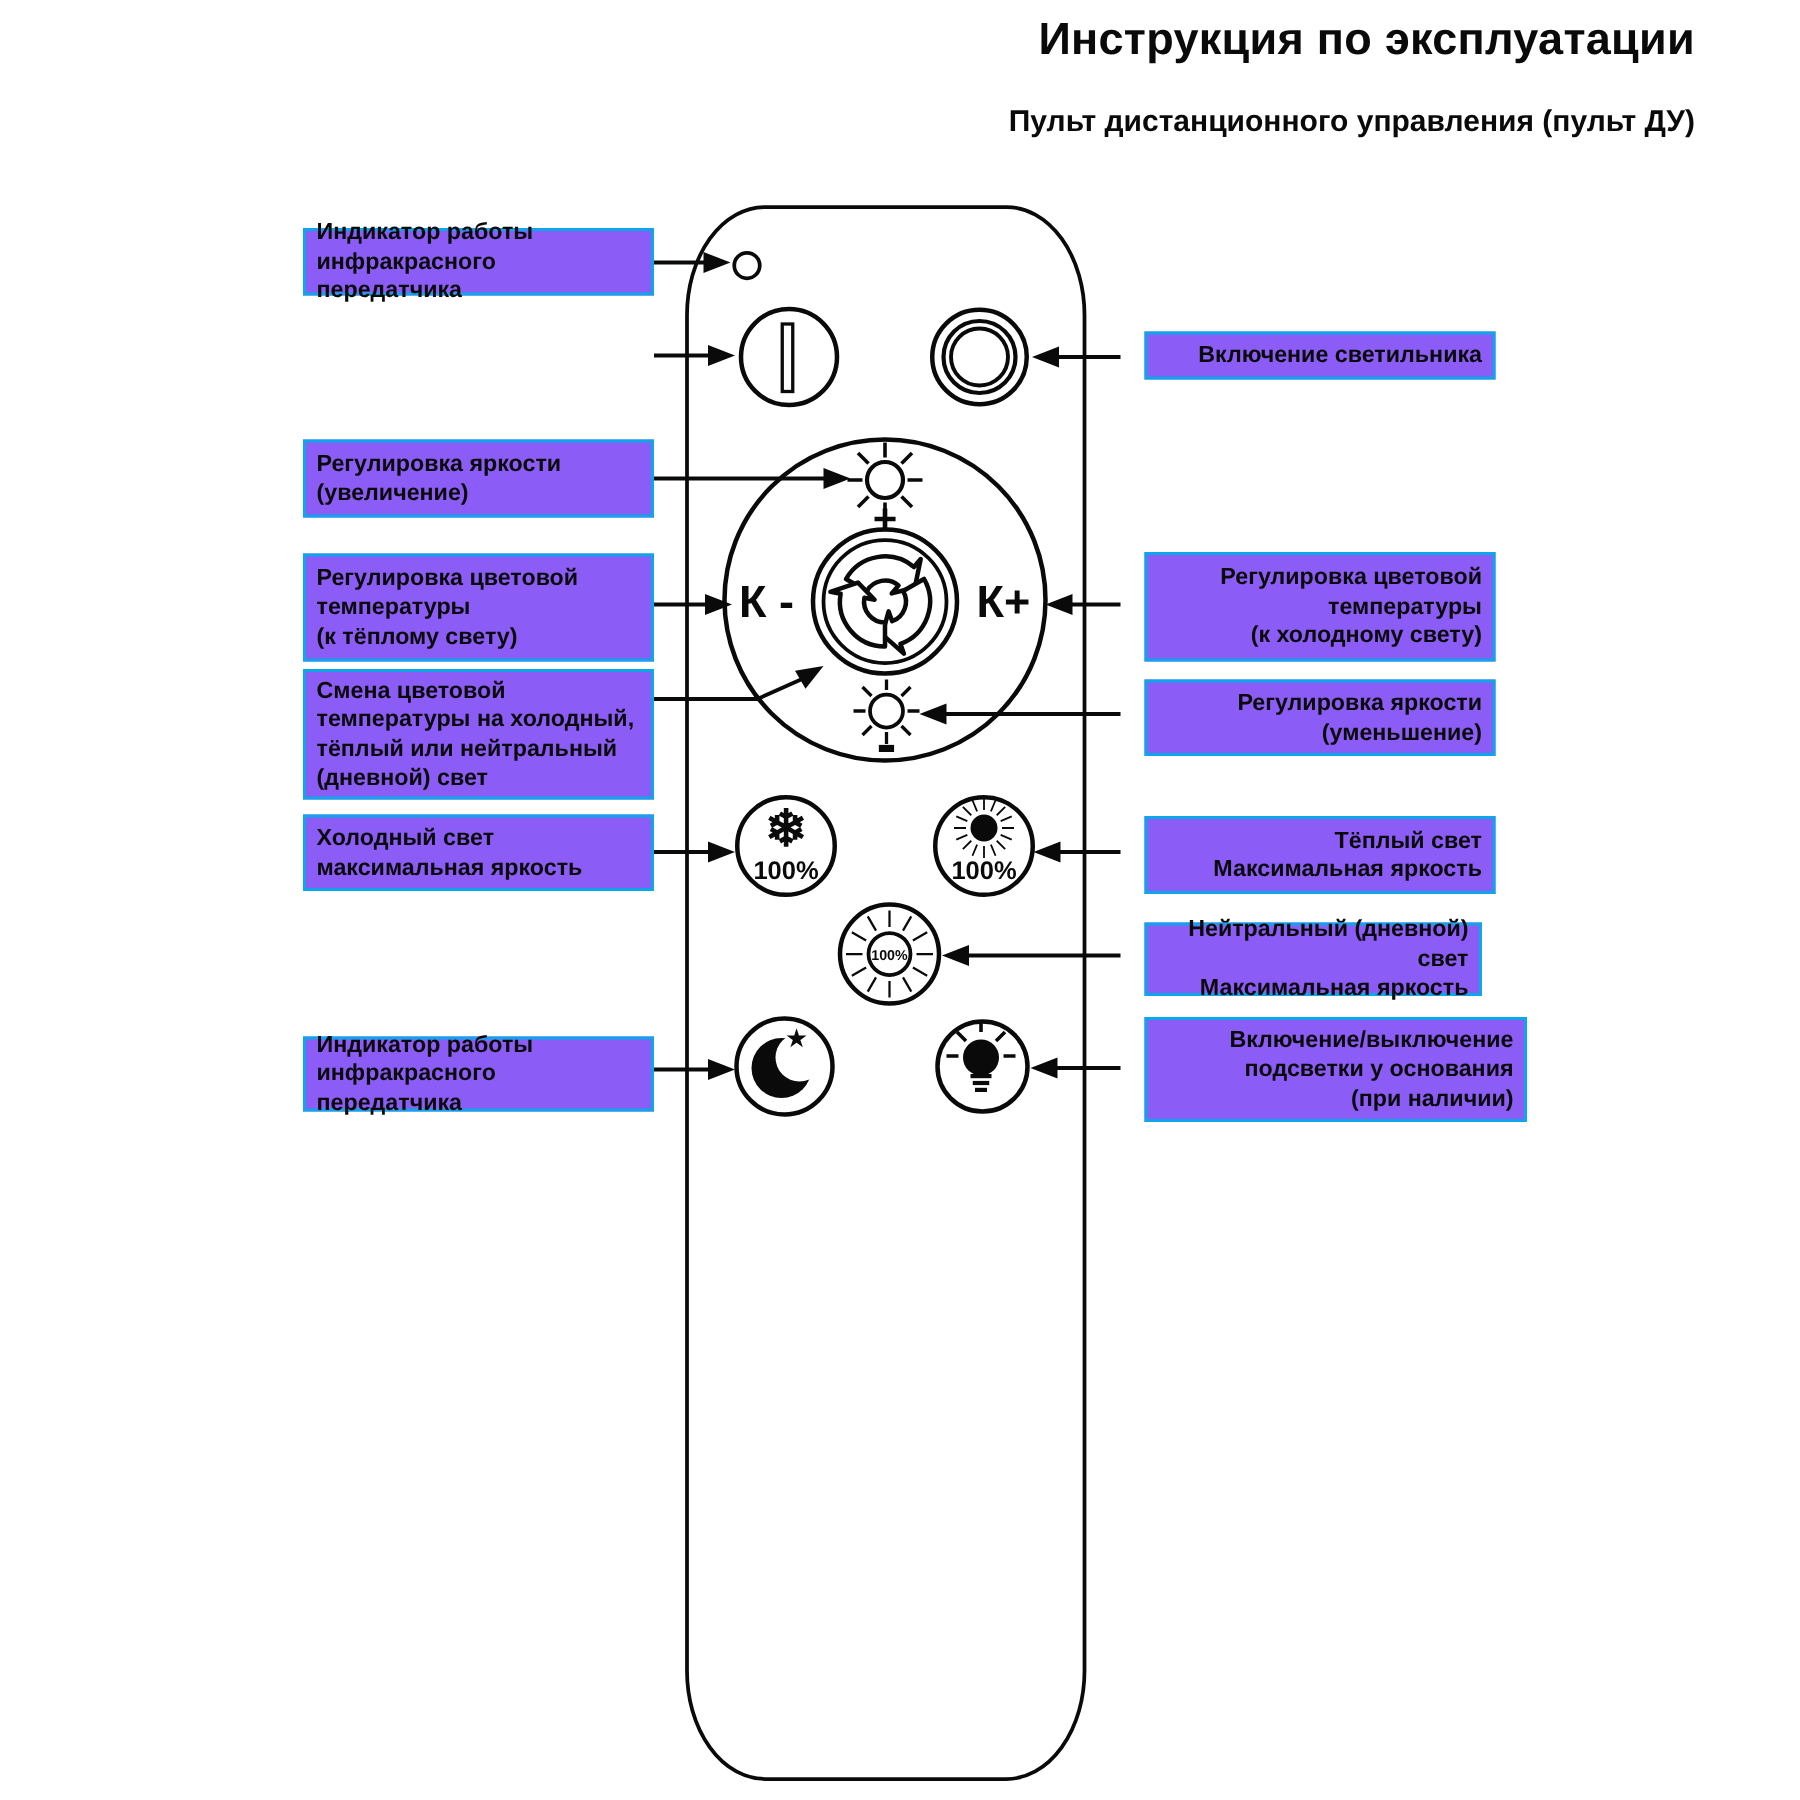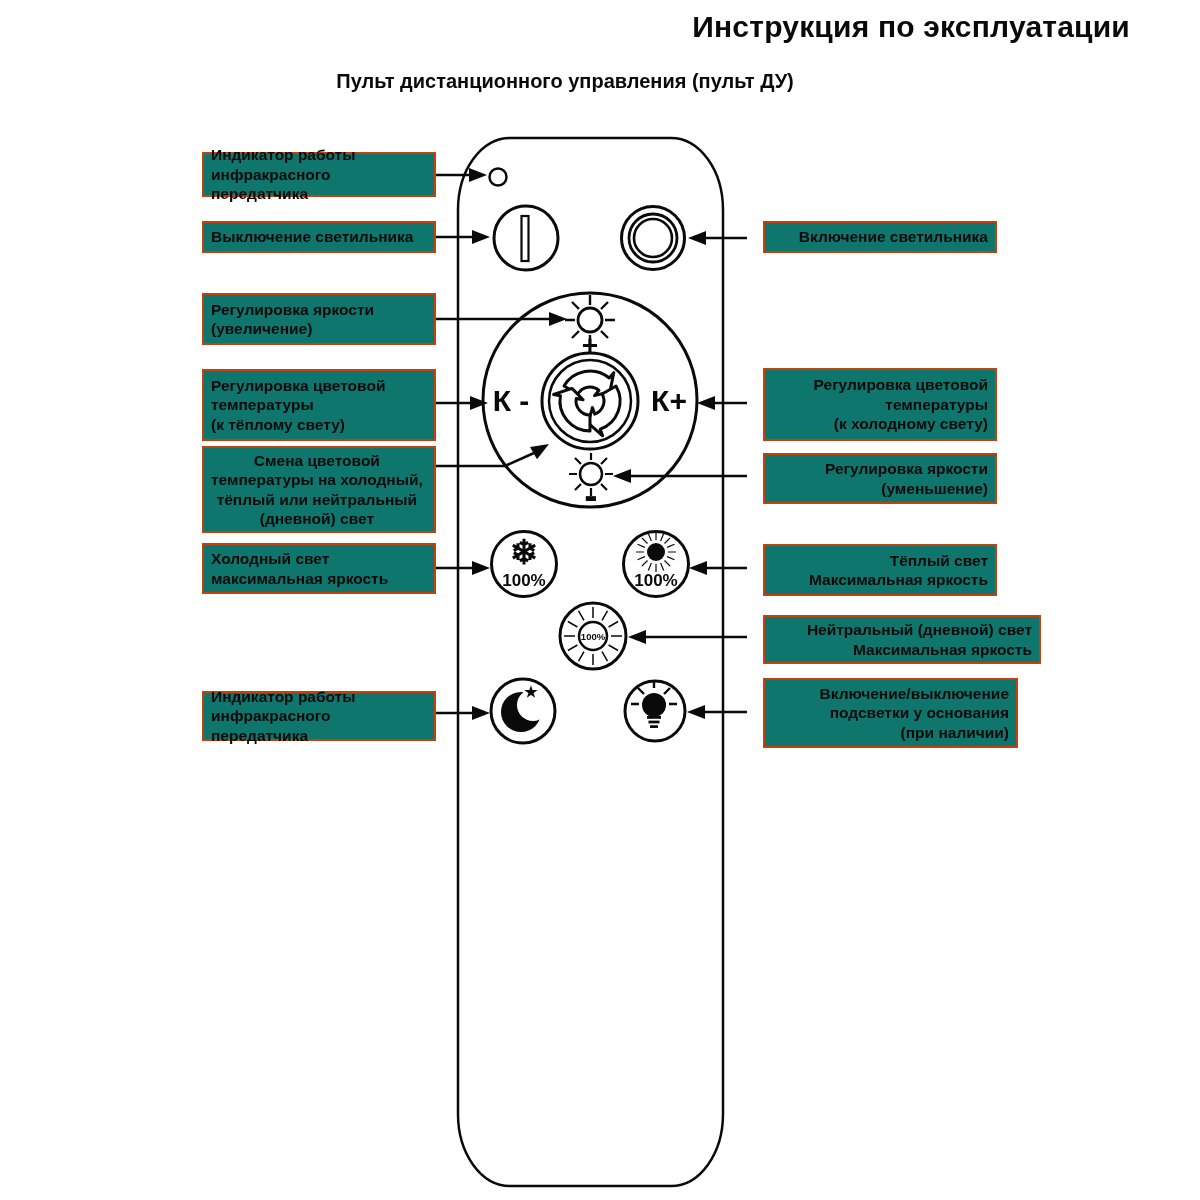--- a/index.html
+++ b/index.html
@@ -1,23 +1,23 @@
 <!DOCTYPE html>
 <html><head>
 <meta charset="utf-8">
 <style>
   html,body{margin:0;padding:0;background:#ffffff;}
   .stage{position:relative;width:1200px;height:1200px;background:#fff;overflow:hidden;
          font-family:"Liberation Sans",sans-serif;color:#0a0a0a;}
   .title{position:absolute;left:0;top:10px;width:1130px;text-align:right;
          font-size:30px;font-weight:bold;letter-spacing:.2px;}
-  .subtitle{position:absolute;left:0;top:70px;width:1130px;text-align:center;
+  .subtitle{position:absolute;left:0;top:70px;width:1130px;text-align:right;
          font-size:20px;font-weight:bold;}
   .diagram-svg{position:absolute;left:0;top:0;}
-  .callout{position:absolute;box-sizing:border-box;border:2px solid #c2410c;background:#0f766e;
+  .callout{position:absolute;box-sizing:border-box;border:2px solid #0ea5e9;background:#8b5cf6;
          display:flex;align-items:center;padding:2px 7px;
          font-size:15.5px;line-height:19.5px;font-weight:bold;white-space:pre-line;}
   .callout.right{justify-content:flex-end;text-align:right;margin-left:16px;}
   .svgb{font-family:"Liberation Sans",sans-serif;font-weight:bold;fill:#0a0a0a;}
 </style>
 </head>
 <body>
 
 <div class="stage">
 
@@ -141,42 +141,41 @@
       <polygon points="697,403 715,396 715,410"></polygon>
       <polygon points="613,476 631,469 631,483"></polygon>
       <polygon points="689,568 707,561 707,575"></polygon>
       <polygon points="628,637 646,630 646,644"></polygon>
       <polygon points="687,712 705,705 705,719"></polygon>
     </g>
   </svg>
 
   <div class="callout" style="left:202px;top:152px;width:234px;height:45px;">Индикатор работы
 инфракрасного передатчика</div>
-  <div class="callout" style="left:202px;top:221px;width:234px;height:32px;">Выключение светильника</div>
   <div class="callout" style="left:202px;top:293px;width:234px;height:52px;">Регулировка яркости
 (увеличение)</div>
   <div class="callout" style="left:202px;top:369px;width:234px;height:72px;">Регулировка цветовой
 температуры
 (к тёплому свету)</div>
-  <div class="callout" style="left:202px;top:446px;width:234px;height:87px;text-align:center;">Смена цветовой
+  <div class="callout" style="left:202px;top:446px;width:234px;height:87px;">Смена цветовой
 температуры на холодный,
 тёплый или нейтральный
 (дневной) свет</div>
   <div class="callout" style="left:202px;top:543px;width:234px;height:51px;">Холодный свет
 максимальная яркость</div>
   <div class="callout" style="left:202px;top:691px;width:234px;height:50px;">Индикатор работы
 инфракрасного передатчика</div>
 
   <div class="callout right" style="left:747px;top:221px;width:234px;height:32px;">Включение светильника</div>
   <div class="callout right" style="left:747px;top:368px;width:234px;height:73px;">Регулировка цветовой
 температуры
 (к холодному свету)</div>
   <div class="callout right" style="left:747px;top:453px;width:234px;height:51px;">Регулировка яркости
 (уменьшение)</div>
   <div class="callout right" style="left:747px;top:544px;width:234px;height:52px;">Тёплый свет
 Максимальная яркость</div>
-  <div class="callout right" style="left:747px;top:615px;width:278px;height:49px;">Нейтральный (дневной) свет
+  <div class="callout right" style="left:747px;top:615px;width:225px;height:49px;">Нейтральный (дневной) свет
 Максимальная яркость</div>
   <div class="callout right" style="left:747px;top:678px;width:255px;height:70px;">Включение/выключение
 подсветки у основания
 (при наличии)</div>
 
 </div>
 
 </body></html>

